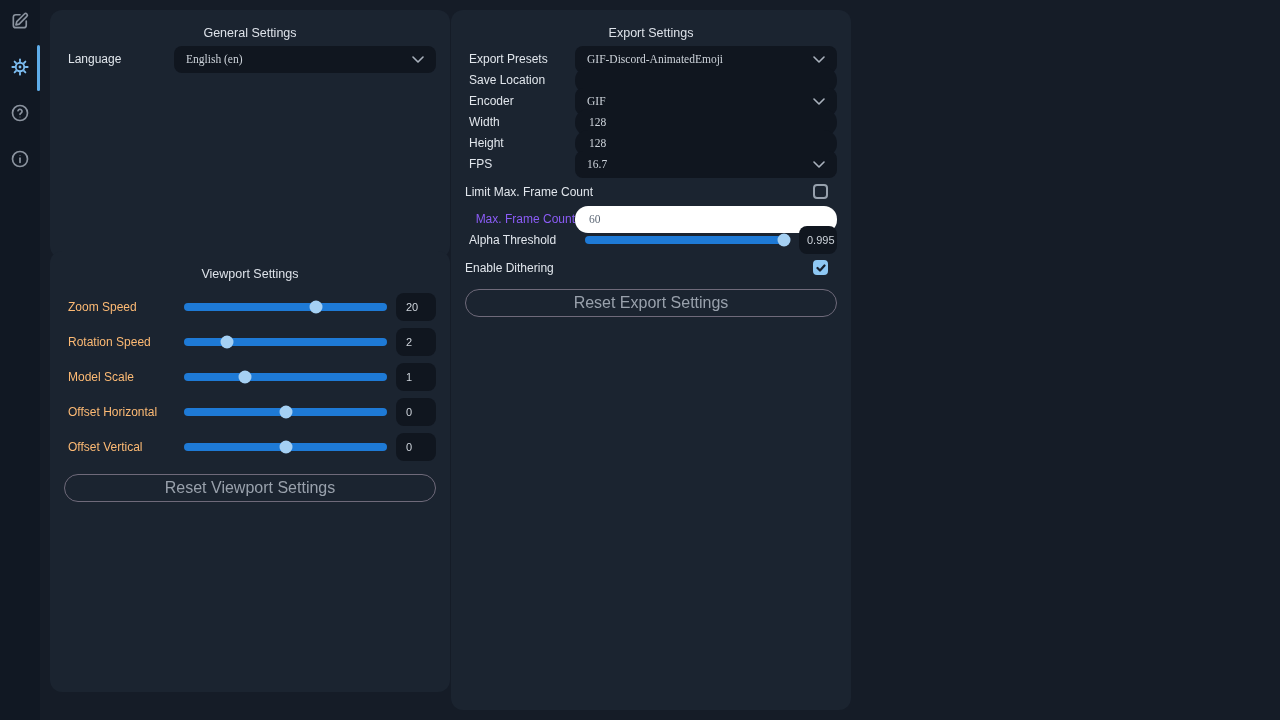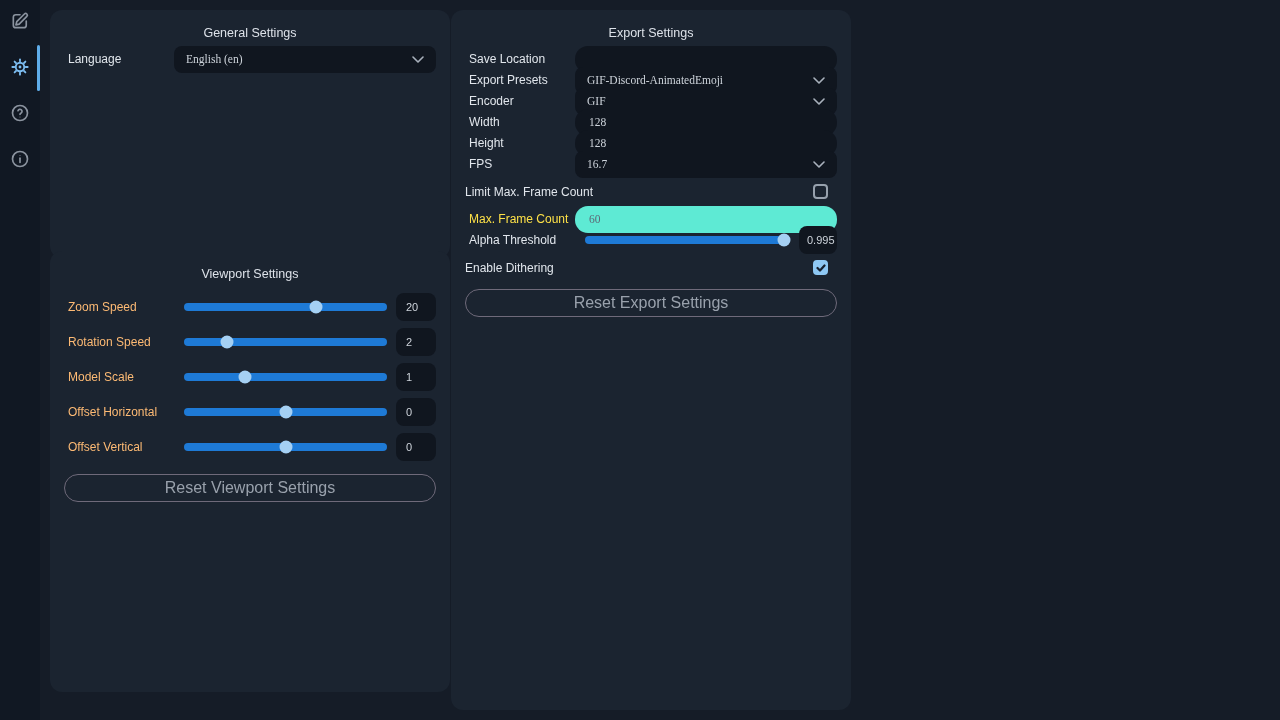--- a/index.html
+++ b/index.html
@@ -47,22 +47,22 @@
     color: #ced4db; font-size: 11.5px; font-family: Liberation Serif, serif;
   }
   input.control { border-radius: 13px; padding: 0 14px; }
   .select {
     border-radius: 8px; padding: 0 12px; display: flex; align-items: center;
     justify-content: space-between; cursor: pointer;
   }
   .select .chev svg { display: block; }
 
   
-  .form-row.disabled .lbl { color: #fde047; }
-  .form-row.disabled input.control { background: #5eead4; color: #5d6876; pointer-events: none; }
+  .form-row.disabled .lbl { color: #8b5cf6; text-align: right; }
+  .form-row.disabled input.control { background: #ffffff; color: #5d6876; pointer-events: none; }
 
   
   .slider-row { display: flex; align-items: center; height: 28px; margin-bottom: 7px; }
   .slider-row .lbl { flex: none; width: 120px; padding-left: 4px; font-size: 12px; color: #fdba74; }
   .slider { flex: 1; position: relative; height: 28px; margin-right: 9px; cursor: pointer; }
   .slider .track {
     position: absolute; left: 0; right: 0; top: 10px; height: 8px;
     border-radius: 4px; background: #1e7ad6;
   }
   .slider .thumb {
@@ -207,37 +207,37 @@
     <div class="val-box">0</div>
   </div>
 
   <button class="reset-btn">Reset Viewport Settings</button>
 </section>
 
 <section class="panel" id="panel-export">
   <h2 class="panel-title">Export Settings</h2>
 
   <div class="form-row">
-    <span class="lbl">Save Location</span>
-    <input class="control" type="text" value="" style="">
-  </div>
-
-  <div class="form-row">
     <span class="lbl">Export Presets</span>
     <div class="control select">
       <span>GIF-Discord-AnimatedEmoji</span>
       <span class="chev">
         <svg width="12" height="7" viewBox="0 0 12 7" fill="none" stroke="#a9b1bc" stroke-width="1.6" stroke-linecap="round" stroke-linejoin="round">
             <polyline points="1,1 6,6 11,1"></polyline>
           </svg>
       </span>
     </div>
   </div>
 
   <div class="form-row">
+    <span class="lbl">Save Location</span>
+    <input class="control" type="text" value="" style="">
+  </div>
+
+  <div class="form-row">
     <span class="lbl">Encoder</span>
     <div class="control select">
       <span>GIF</span>
       <span class="chev">
         <svg width="12" height="7" viewBox="0 0 12 7" fill="none" stroke="#a9b1bc" stroke-width="1.6" stroke-linecap="round" stroke-linejoin="round">
             <polyline points="1,1 6,6 11,1"></polyline>
           </svg>
       </span>
     </div>
   </div>

